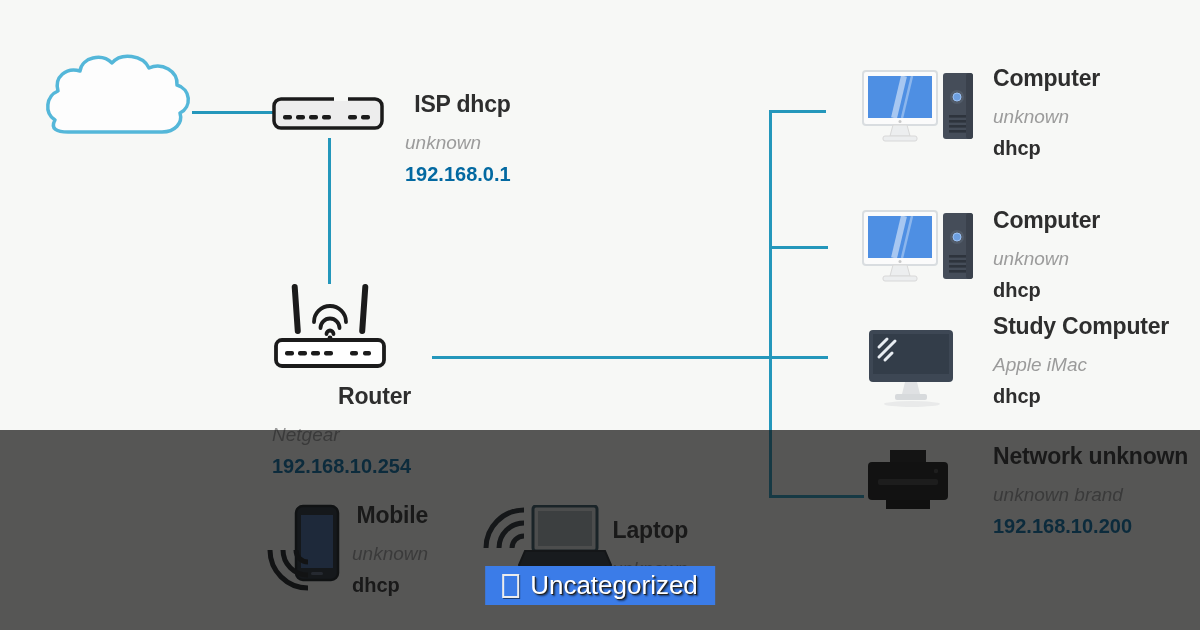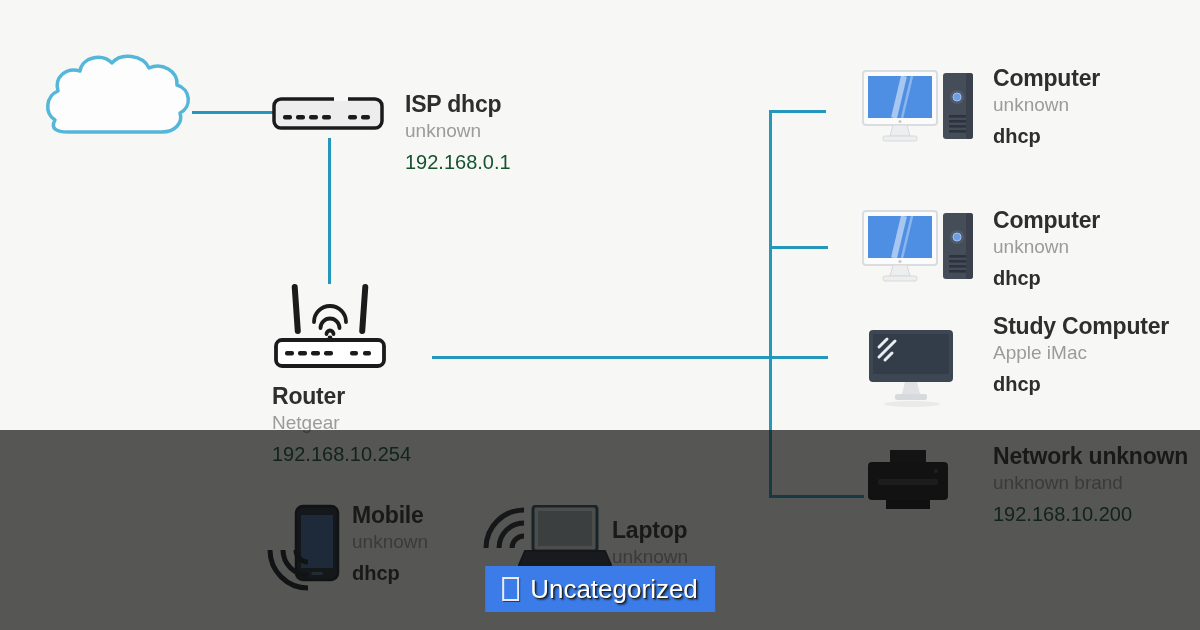--- a/index.html
+++ b/index.html
@@ -7,37 +7,37 @@
   #stage{position:relative;width:1200px;height:630px;background:#f7f8f6;overflow:hidden;}
 
   
   .diagram{position:absolute;inset:0;z-index:1;}
   .abs{position:absolute;}
   .net-line{position:absolute;background:#2497bb;}
   .h-line{height:3px;}
   .v-line{width:3px;}
 
   .dev-label{position:absolute;line-height:1.12;}
-  .dev-name{font-size:23px;font-weight:700;color:#2e2e2e;letter-spacing:-0.2px;}
-  .dev-detail{font-size:19px;color:#9b9b9b;margin-top:2px;}
+  .dev-name{font-size:23px;font-weight:700;color:#2e2e2e;letter-spacing:-0.2px;text-align:right;}
+  .dev-detail{font-size:19px;font-style:italic;color:#9b9b9b;margin-top:14px;}
   .dev-value{font-size:20px;margin-top:10px;}
-  .dev-value.ip{color:#14532d;font-weight:400;}
+  .dev-value.ip{color:#0369a1;font-weight:700;}
   .dev-value.dhcp{color:#2e2e2e;font-weight:700;}
 
   
   .overlay-band{position:absolute;left:0;top:430px;width:1200px;height:200px;
     background:rgba(17,17,17,0.70);z-index:2;}
 
   
   .title-wrap{position:absolute;left:0;right:0;top:444px;z-index:3;text-align:center;
     color:#ffffff;font-size:49px;line-height:58px;font-weight:400;letter-spacing:-0.5px;
     text-shadow:-2px -1px 0 #161616, 2px -1px 0 #161616, -2px 2px 0 #161616,
                  2px 2px 0 #161616, 3px 4px 4px rgba(0,0,0,0.55);}
   .badge{position:absolute;left:50%;top:566px;transform:translateX(-50%);z-index:3;
-    display:inline-flex;align-items:center;gap:11px;height:46px;padding:0 17px;
+    display:inline-flex;align-items:center;gap:11px;height:39px;padding:0 17px;
     background:#3b7ce8;color:#ffffff;font-size:26px;
     text-shadow:1px 1px 0 #222, 2px 2px 2px rgba(0,0,0,0.6);}
   .badge .glyph-box{display:inline-block;width:13px;height:20px;border:2px solid #ececec;
     box-shadow:1px 1px 0 rgba(0,0,0,0.5);}
 </style>
 </head>
 <body>
 
 <div id="stage">
 

